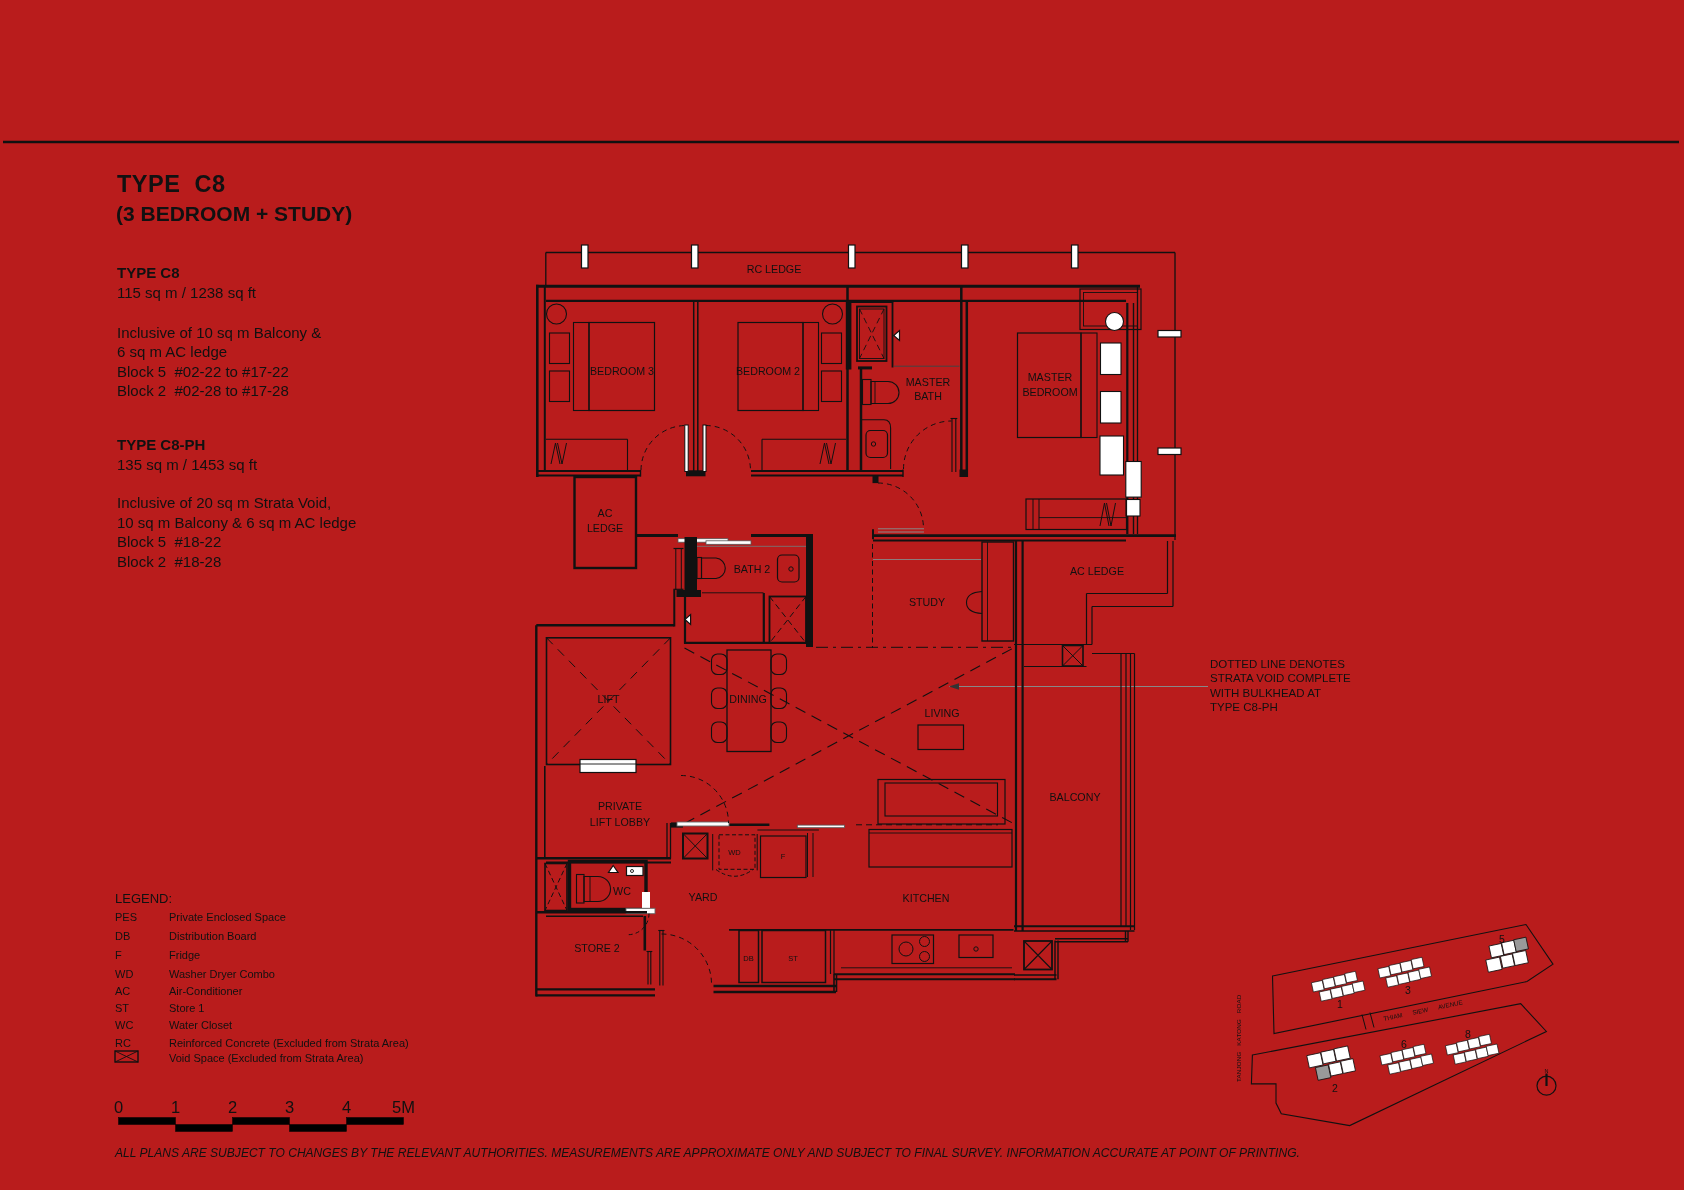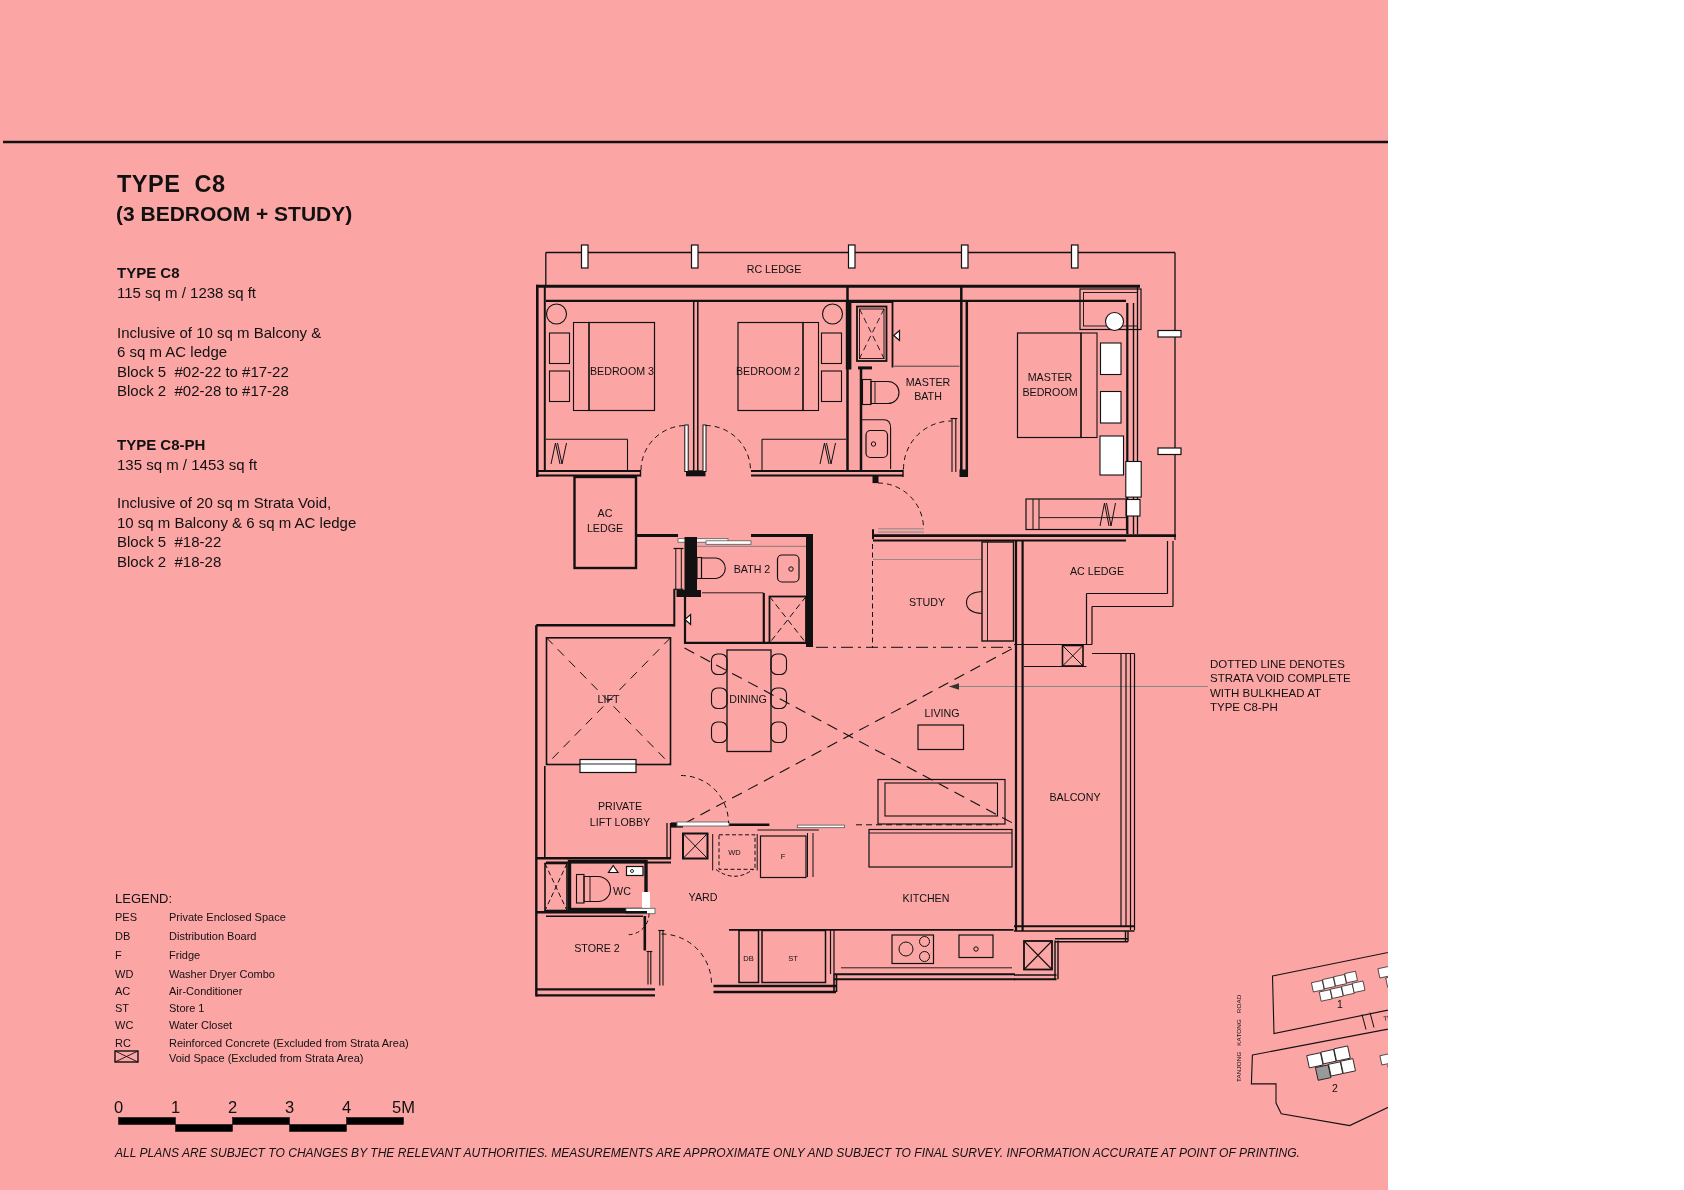--- a/index.html
+++ b/index.html
@@ -1,16 +1,16 @@
 <!DOCTYPE html>
 <html><head>
 <meta charset="utf-8">
 <style>
 html,body{margin:0;padding:0;background:#fff;}
-#page{position:relative;width:1388px;height:1190px;background:#fca5a5;overflow:hidden;
+#page{position:relative;width:1684px;height:1190px;background:#b91c1c;overflow:hidden;
 font-family:"Liberation Sans",sans-serif;}
 svg{position:absolute;left:0;top:0;}
 text{font-family:"Liberation Sans",sans-serif;fill:#111;}
 </style>
 </head>
 <body>
 <div id="page">
 <svg width="1684" height="1190" viewBox="0 0 1684 1190">
 <g stroke="#111" stroke-width="1" fill="none" stroke-linecap="butt">
 

